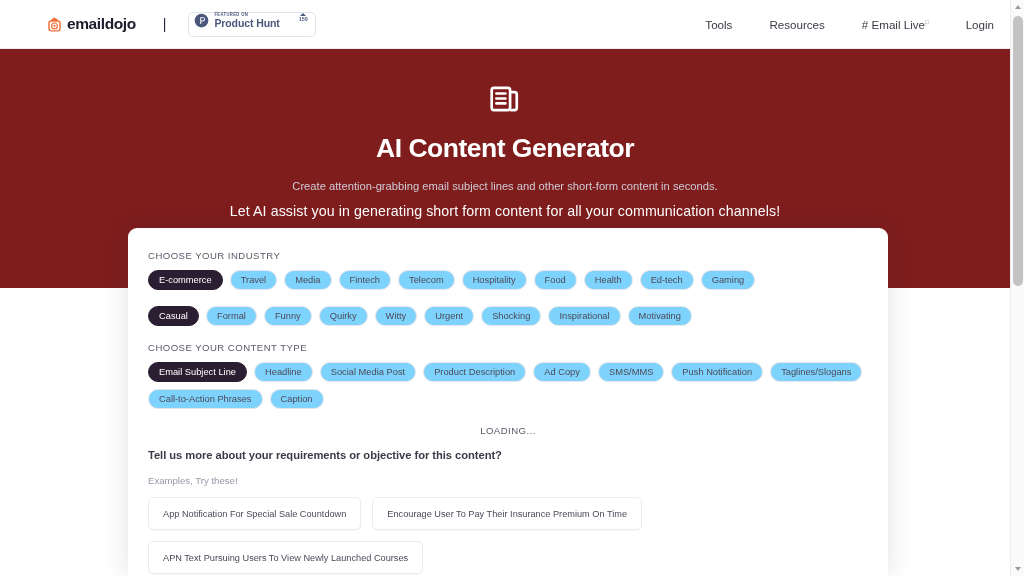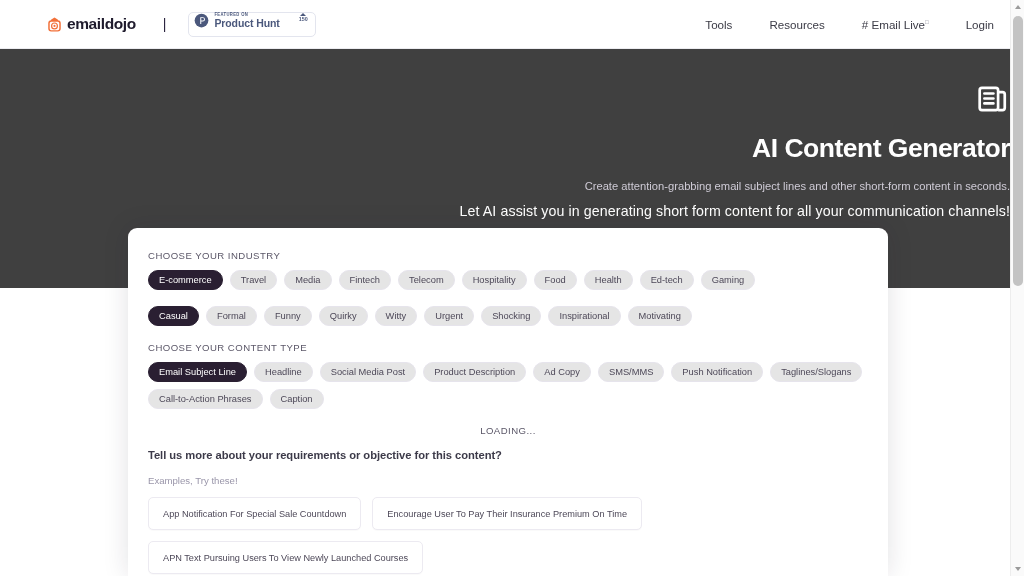--- a/index.html
+++ b/index.html
@@ -90,22 +90,22 @@
     cursor: pointer;
   }
   .nav-link .sup {
     font-size: 6px; vertical-align: super; color: #7c7c8c;
   }
 
   
   #hero {
     position: absolute; left: 0; top: 49px;
     width: 1010px; height: 239px;
-    background: #404040;
-    text-align: right;
+    background: #7f1d1d;
+    text-align: center;
   }
   .hero-icon { margin-top: 33px; display: inline-block; }
   .hero-title {
     margin-top: 13px;
     font-size: 26.5px; font-weight: bold; color: #ffffff;
     letter-spacing: -0.5px;
   }
   .hero-sub1 {
     margin-top: 16px;
     font-size: 11.2px; color: #cfcbd6; font-weight: 400;
@@ -132,21 +132,21 @@
     font-weight: 400; text-transform: uppercase;
     margin-bottom: 9px;
   }
   .chip-row {
     display: flex; flex-wrap: wrap; gap: 7px;
     margin-bottom: 16px;
   }
   .chip {
     border: 1px solid #e6e4ec;
     border-radius: 14px;
-    background: #e5e5e5;
+    background: #7dd3fc;
     color: #4d4858;
     font-size: 9.3px;
     height: 20px;
     padding: 0 10px;
     display: inline-flex; align-items: center;
     white-space: nowrap;
     cursor: pointer;
   }
   .chip.selected {
     background: #2a1f32;

